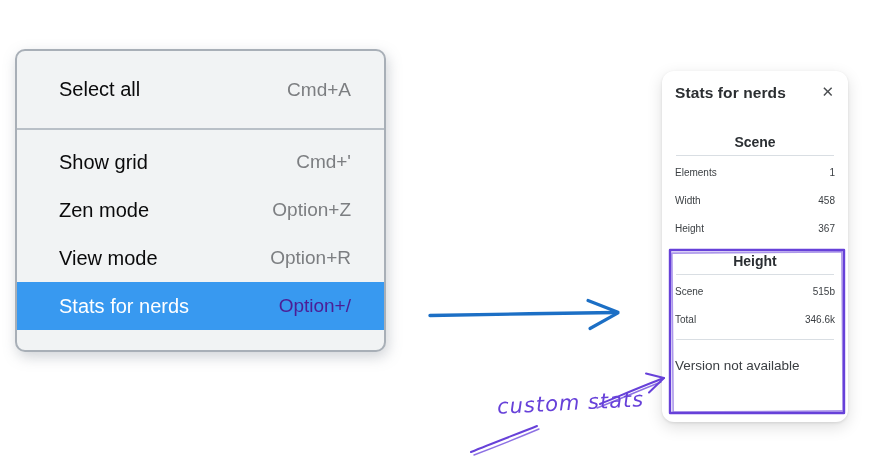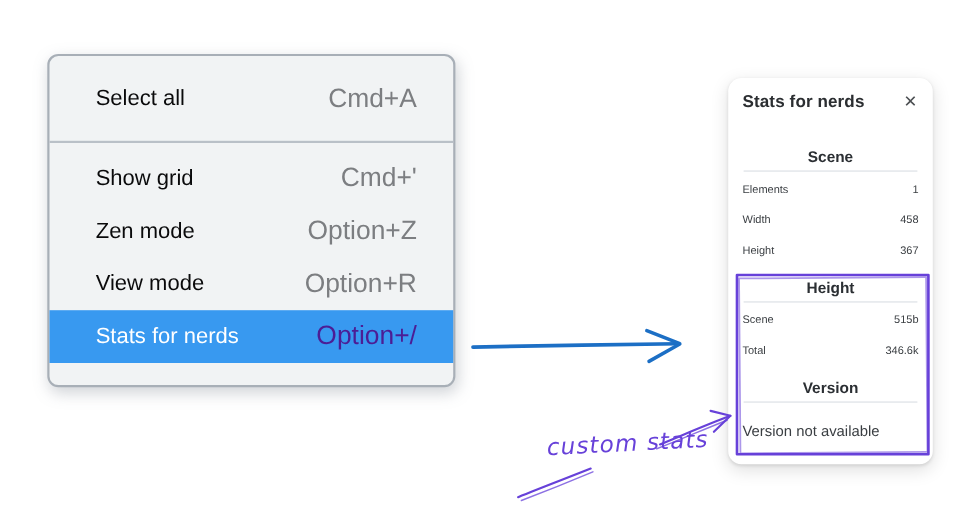--- a/index.html
+++ b/index.html
@@ -3,35 +3,35 @@
 <meta charset="utf-8">
 <style>
   html,body { margin:0; padding:0; background:#ffffff; }
   .stage {
     position:relative; width:873px; height:461px; background:#ffffff;
     font-family:"Liberation Sans", sans-serif; overflow:hidden;
   }
 
   
   .menu {
-    position:absolute; left:43px; top:49px; width:371px; height:303px;
+    position:absolute; left:15px; top:49px; width:371px; height:303px;
     box-sizing:border-box; background:#f1f3f4;
     border:2px solid #a8afb7; border-radius:10px;
     box-shadow:2px 5px 14px rgba(120,130,140,0.35);
     display:flex; flex-direction:column;
   }
   .menu-group-top { padding:15px 0; }
   .menu-sep { height:2px; background:#b9c0c7; flex:none; }
   .menu-group-main { padding:8px 0 0; }
   .mrow {
     height:48px; display:flex; align-items:center; justify-content:space-between;
     padding:0 33px 0 42px; font-size:20px; color:#0a0a0b; cursor:default;
   }
   .menu-group-top .mrow { height:47px; }
-  .mrow .sc { color:#7c7e81; font-size:24px; }
+  .mrow .sc { color:#7c7e81; font-size:19px; }
   .mrow.sel { background:#3899f0; color:#ffffff; }
   .mrow.sel .sc { color:#4c1d95; }
 
   
   .panel {
     position:absolute; left:662px; top:71px; width:186px; height:351px;
     box-sizing:border-box; background:#ffffff; border-radius:12px;
     box-shadow:0 1px 3px rgba(0,0,0,0.10), 0 5px 16px rgba(0,0,0,0.13);
     padding:13px 13px 10px; color:#3a3e42;
   }
@@ -119,21 +119,20 @@
     <div class="pdiv"></div>
     <div class="prow">
       <span>Scene</span>
       <span>515b</span>
     </div>
     <div class="prow">
       <span>Total</span>
       <span>346.6k</span>
     </div>
 
-    <div class="psec-h">Version</div>
     <div class="pdiv"></div>
     <div class="pnote">Version not available</div>
   </div>
 
   <svg class="overlay" style="left:664px; top:242px;" width="192" height="178" viewBox="0 0 192 178">
     <rect x="6" y="8" width="174" height="163" fill="none" stroke="#6741d9" stroke-width="2.4" stroke-linejoin="round"></rect>
     <rect x="8.5" y="10.5" width="170" height="159" fill="none" stroke="#6741d9" stroke-width="1.6" opacity="0.55" transform="rotate(-0.45 93 90)" stroke-linejoin="round"></rect>
   </svg>
 
   <svg class="overlay" style="left:465px; top:368px;" width="210" height="92" viewBox="0 0 210 92">

